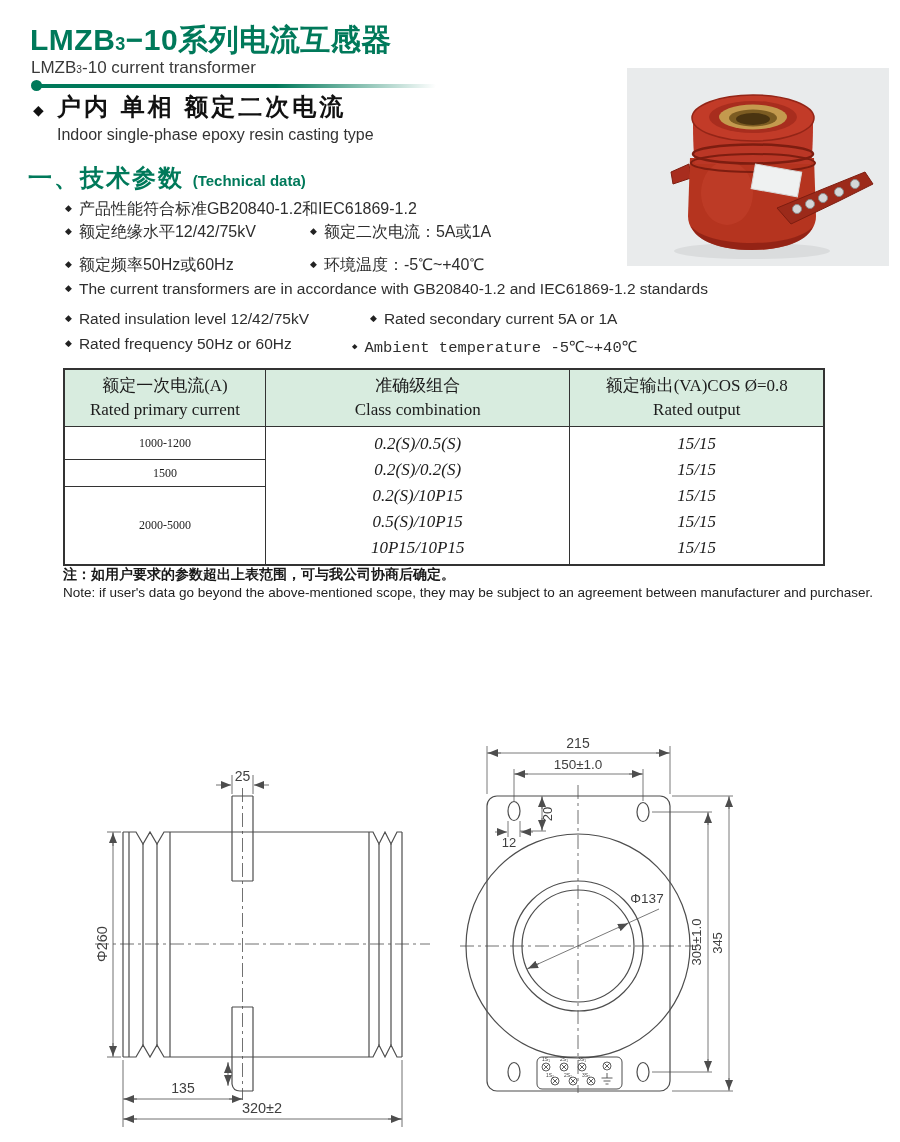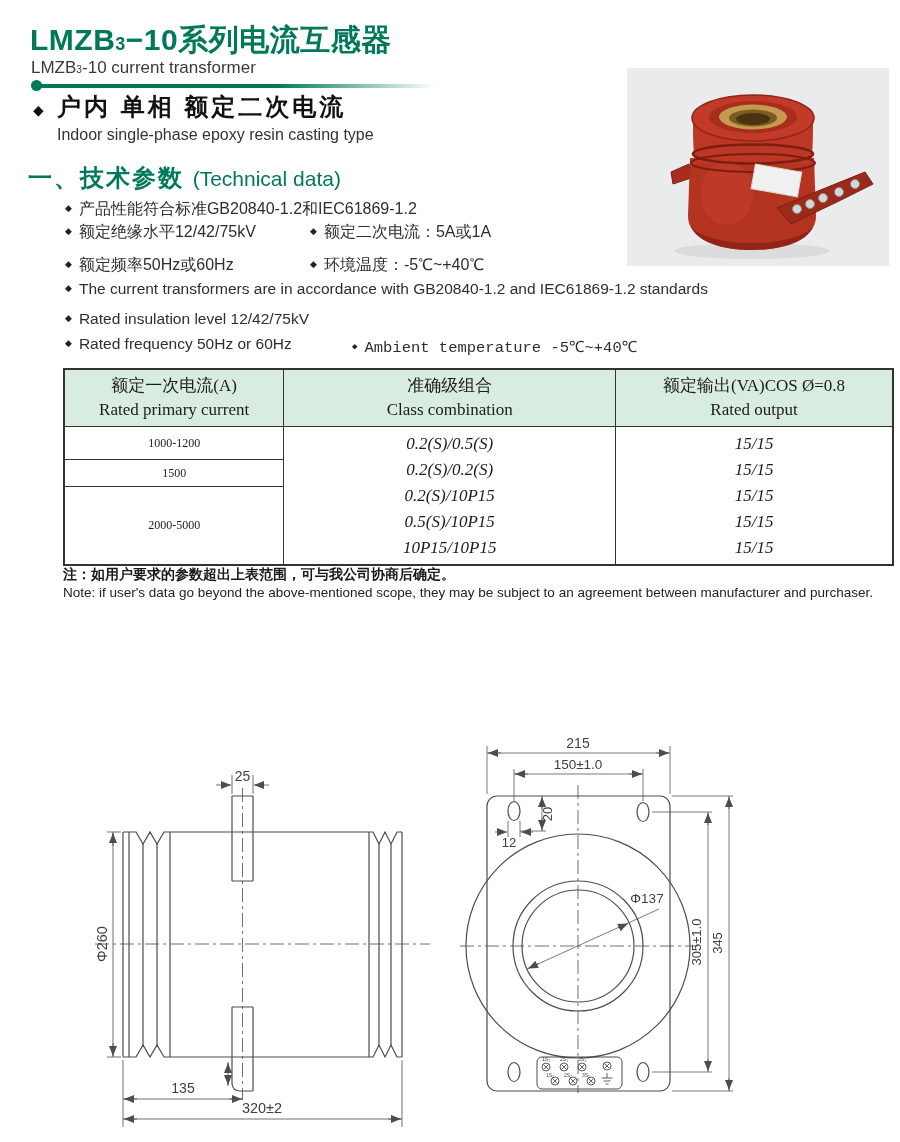--- a/index.html
+++ b/index.html
@@ -11,29 +11,29 @@
   .subchar{font-size:.6em;}
   .subtitle{left:31px;top:58px;font-size:17px;color:#3a3a3a;white-space:nowrap;}
   .divider{left:36px;top:84px;width:400px;height:4px;border-radius:2px;
            background:linear-gradient(to right,#00795a 0%,#00795a 60%,rgba(0,121,90,0) 100%);}
   .divider-dot{left:31px;top:80px;width:11px;height:11px;border-radius:50%;background:#00795a;}
   .feat-dia{left:33px;top:102px;font-size:14px;color:#111;}
   .feat-zh{left:57px;top:91px;font-size:24px;font-weight:bold;color:#111;letter-spacing:3px;white-space:nowrap;}
   .feat-en{left:57px;top:126px;font-size:16px;color:#333;white-space:nowrap;}
   
   .sec-title{font-size:24px;font-weight:bold;color:#00795a;letter-spacing:2px;white-space:nowrap;}
-  .sec-title .en{font-size:21px;letter-spacing:0;font-weight:normal;}
+  .sec-title .en{font-size:15px;letter-spacing:0;font-weight:bold;}
   
   .brow{position:absolute;left:65px;width:800px;height:24px;white-space:nowrap;}
   .brow .dia{font-size:9px;vertical-align:3px;margin-right:7px;color:#222;}
   .zh-row{font-size:16px;}
   .en-row{font-size:15.5px;}
   .bcol2{position:absolute;top:0;white-space:nowrap;}
   
-  table.spec{position:absolute;left:63px;top:368px;width:831px;border-collapse:collapse;
+  table.spec{position:absolute;left:63px;top:368px;width:762px;border-collapse:collapse;
              border:2px solid #333;font-family:"Liberation Serif","DejaVu Serif",serif;color:#1c1c1c;}
   table.spec th, table.spec td{border:1.5px solid #333;text-align:center;padding:0;}
   table.spec th{height:56px;background:#d8ecdf;font-weight:normal;font-size:17px;line-height:1.4;}
   td.c1{font-size:12px;}
   tr.h1 td{height:32px;} tr.h2 td{height:26px;} tr.h3 td{height:77px;}
   td.mid{vertical-align:middle;font-size:17px;}
   td.mid div{line-height:26px;font-style:italic;}
   .note-zh{left:63px;top:566px;font-size:14px;font-weight:bold;color:#1a1a1a;white-space:nowrap;}
   .note-en{left:63px;top:585px;font-size:13.5px;color:#222;white-space:nowrap;}
   
@@ -101,20 +101,21 @@
   </div>
   <div class="brow zh-row" style="top:255px;">
     <span class="dia">◆</span><span>额定频率50Hz或60Hz</span>
     <span class="bcol2" style="left:245px;"><span class="dia">◆</span><span>环境温度：-5℃~+40℃</span></span>
   </div>
   <div class="brow en-row" style="top:280px;">
     <span class="dia">◆</span><span>The current transformers are in accordance with GB20840-1.2 and IEC61869-1.2 standards</span>
   </div>
   <div class="brow en-row" style="top:310px;">
     <span class="dia">◆</span><span>Rated  insulation level 12/42/75kV</span>
+    <span class="bcol2" style="left:305px;"><span class="dia">◆</span><span>Rated  secondary current 5A or 1A</span></span>
   </div>
   <div class="brow en-row" style="top:335px;">
     <span class="dia">◆</span><span>Rated  frequency 50Hz or 60Hz</span>
     <span class="bcol2" style="left:287px;font-family:Liberation Mono, monospace;"><span class="dia">◆</span><span>Ambient temperature  -5℃~+40℃</span></span>
   </div>
 
   <table class="spec">
     <colgroup>
         <col style="width:210px">
         <col style="width:317px">

